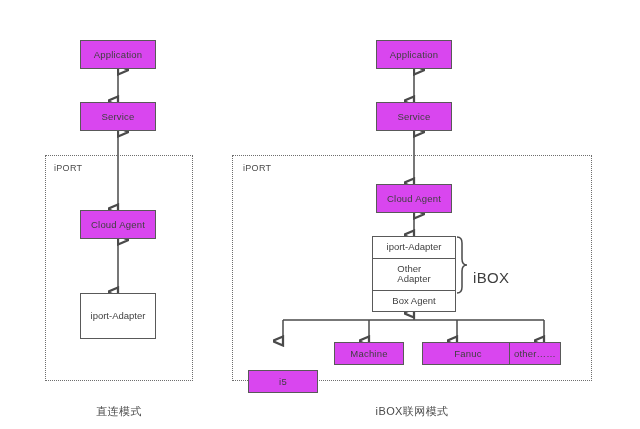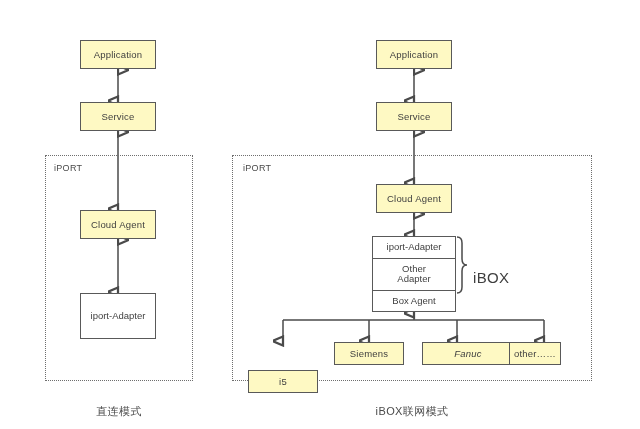--- a/index.html
+++ b/index.html
@@ -19,21 +19,21 @@
     position: absolute;
     left: 0; top: 0;
     width: 640px;
     height: 429px;
   }
   
   .node {
     position: absolute;
     box-sizing: border-box;
     border: 1.4px solid #595959;
-    background: #fef9c3;
+    background: #d946ef;
     display: flex;
     align-items: center;
     justify-content: center;
     font-size: 9.5px;
     line-height: 11px;
     color: #3f3f3f;
     text-align: center;
     letter-spacing: 0.2px;
     white-space: pre-line;
   }
@@ -48,21 +48,21 @@
   }
   .stack .cell {
     box-sizing: border-box;
     flex: 1 1 auto;
     display: flex;
     align-items: center;
     justify-content: center;
     font-size: 9.5px;
     line-height: 10.5px;
     color: #3f3f3f;
-    text-align: center;
+    text-align: left;
     white-space: pre-line;
     border-bottom: 1.2px solid #595959;
   }
   .stack .cell:last-child { border-bottom: none; }
 
   
   .zone {
     position: absolute;
     box-sizing: border-box;
     border: 1.5px dotted #6e6e6e;
@@ -168,19 +168,19 @@
   <div class="stack" style="left:372px; top:236px; width:84px; height:76px;">
     <div class="cell">iport-Adapter</div>
     <div class="cell">Other
 Adapter</div>
     <div class="cell">Box Agent</div>
   </div>
 
   <div class="brace-label" style="left:473px; top:269px;">iBOX</div>
 
   <div class="node" style="left:248px; top:342px; width:70px; height:23px;margin-top:28px;">i5</div>
-  <div class="node" style="left:334px; top:342px; width:70px; height:23px;">Siemens</div>
-  <div class="node" style="left:422px; top:342px; width:92px; height:23px;font-style:italic;">Fanuc</div>
+  <div class="node" style="left:334px; top:342px; width:70px; height:23px;">Machine</div>
+  <div class="node" style="left:422px; top:342px; width:92px; height:23px;">Fanuc</div>
   <div class="node" style="left:509px; top:342px; width:52px; height:23px;">other……</div>
 
   <div class="caption" style="left:232px; top:404px; width:360px;">iBOX联网模式</div>
 
 </div>
 
 </body></html>

